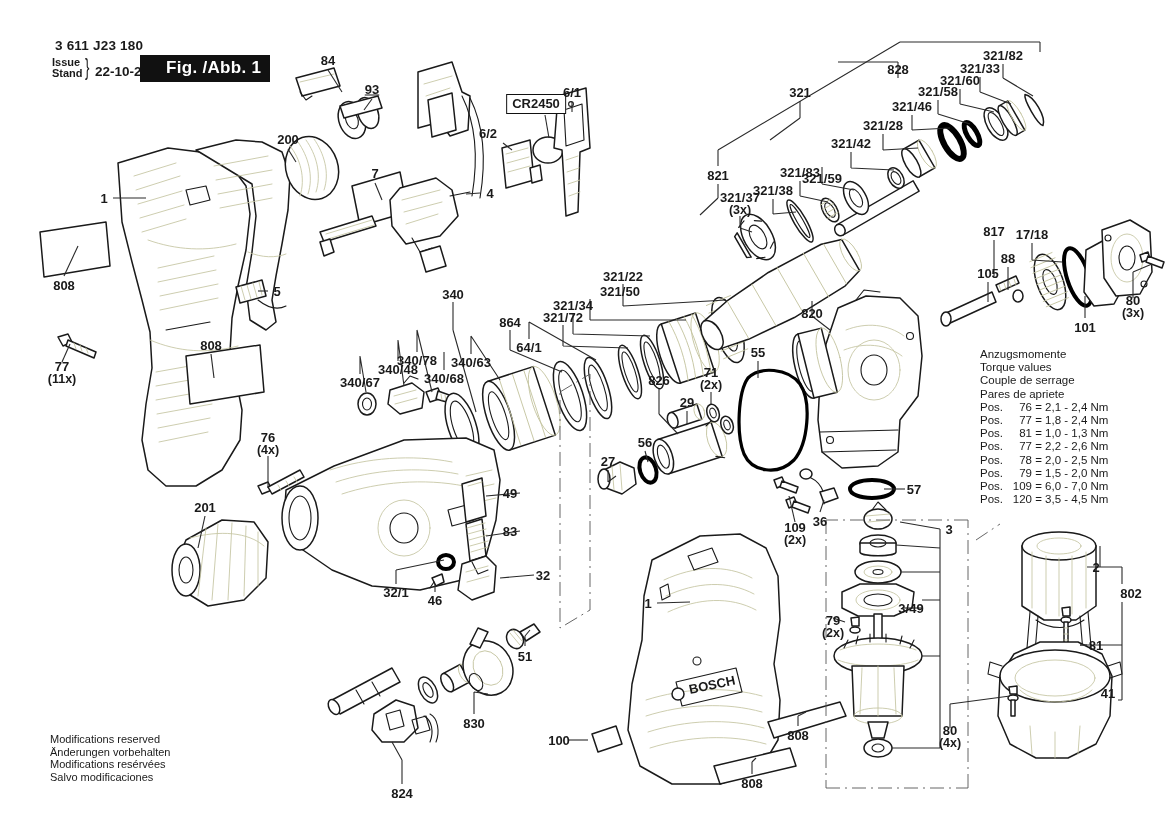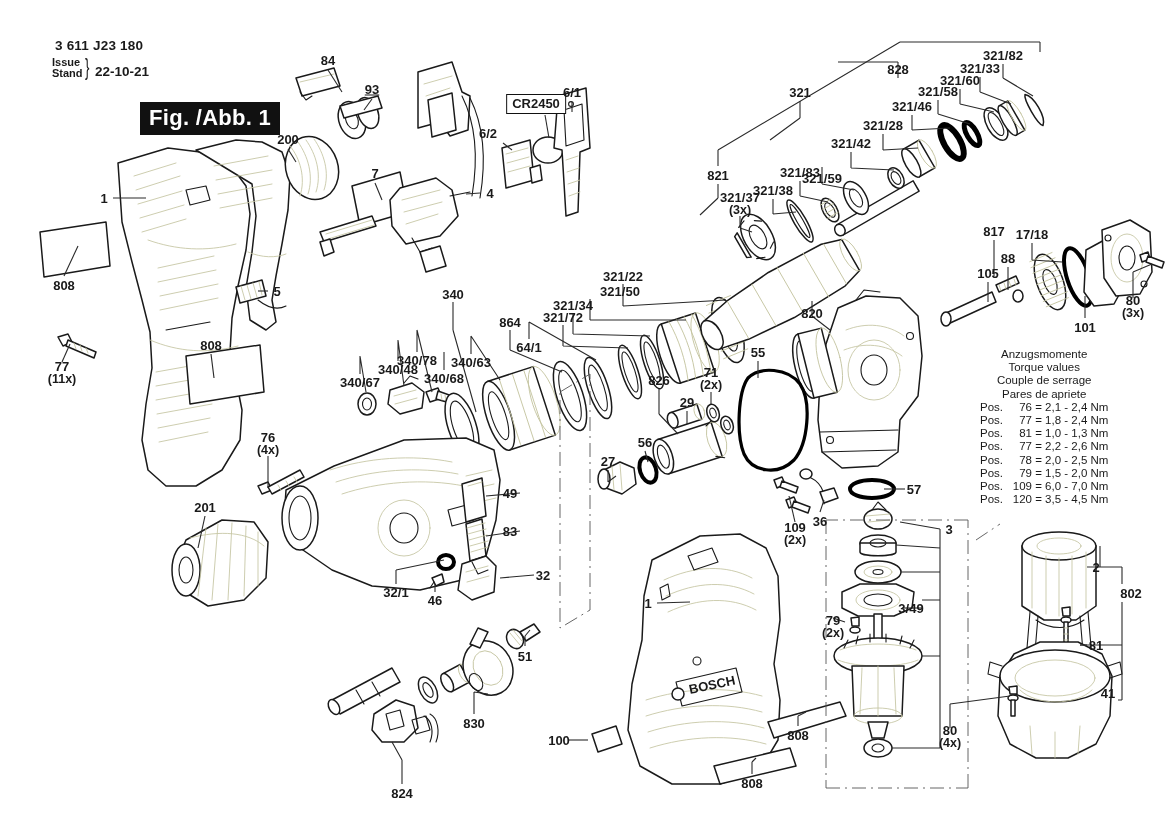--- a/index.html
+++ b/index.html
@@ -49,37 +49,36 @@
     left: 95px; top: 64px;
     font-size: 13.5px;
     font-weight: bold;
     white-space: nowrap;
   }
   .hdr-fig {
     position: absolute;
     left: 140px; top: 55px;
     background: #111111;
     color: #ffffff;
-    font-size: 22px;
+    font-size: 17px;
     font-weight: bold;
-    padding: 3px 9px 4px 9px;
+    padding: 3px 9px 4px 26px;
     white-space: nowrap;
     letter-spacing: .3px;
-    margin-top: 47px;
   }
 
   
   .torque {
     position: absolute;
     left: 980px; top: 348px;
     font-size: 11.5px;
     line-height: 13.2px;
     white-space: nowrap;
   }
-  .torque .t-head { display: block; text-align: center; }
+  .torque .t-head { display: block; }
   .torque .t-row { display: block; }
   .torque .t-row .pos { display: inline-block; width: 28px; }
   .torque .t-row .num { display: inline-block; width: 24px; text-align: right; }
 
   
   .footer {
     position: absolute;
     left: 50px; top: 733px;
     font-size: 11px;
     line-height: 12.6px;
@@ -758,20 +757,26 @@
   <div class="hdr-fig">Fig. /Abb. 1</div>
 
   <div class="torque">
     <span class="t-head">Anzugsmomente</span>
     <span class="t-head">Torque values</span>
     <span class="t-head">Couple de serrage</span>
     <span class="t-head">Pares de apriete</span>
     <span id="torque-rows"><span class="t-row"><span class="pos">Pos.</span><span class="num">76</span><span class="val"> = 2,1 - 2,4 Nm</span></span><span class="t-row"><span class="pos">Pos.</span><span class="num">77</span><span class="val"> = 1,8 - 2,4 Nm</span></span><span class="t-row"><span class="pos">Pos.</span><span class="num">81</span><span class="val"> = 1,0 - 1,3 Nm</span></span><span class="t-row"><span class="pos">Pos.</span><span class="num">77</span><span class="val"> = 2,2 - 2,6 Nm</span></span><span class="t-row"><span class="pos">Pos.</span><span class="num">78</span><span class="val"> = 2,0 - 2,5 Nm</span></span><span class="t-row"><span class="pos">Pos.</span><span class="num">79</span><span class="val"> = 1,5 - 2,0 Nm</span></span><span class="t-row"><span class="pos">Pos.</span><span class="num">109</span><span class="val"> = 6,0 - 7,0 Nm</span></span><span class="t-row"><span class="pos">Pos.</span><span class="num">120</span><span class="val"> = 3,5 - 4,5 Nm</span></span></span>
   </div>
 
+  <div class="footer">
+    <span>Modifications reserved</span>
+    <span>Änderungen vorbehalten</span>
+    <span>Modifications resérvées</span>
+    <span>Salvo modificaciones</span>
+  </div>
 
   <div id="callout-layer">
       <div class="cal" style="left: 328px; top: 60px;"><span>84</span></div>
       <div class="cal" style="left: 372px; top: 89px; text-decoration: underline;"><span>93</span></div>
       <div class="cal" style="left: 288px; top: 139px;"><span>200</span></div>
       <div class="cal" style="left: 375px; top: 173px;"><span>7</span></div>
       <div class="cal" style="left: 490px; top: 193px;"><span>4</span></div>
       <div class="cal" style="left: 488px; top: 133px;"><span>6/2</span></div>
       <div class="cal boxed" style="left: 536px; top: 104px;"><span>CR2450</span></div>
       <div class="cal" style="left: 572px; top: 92px;"><span>6/1</span></div>

